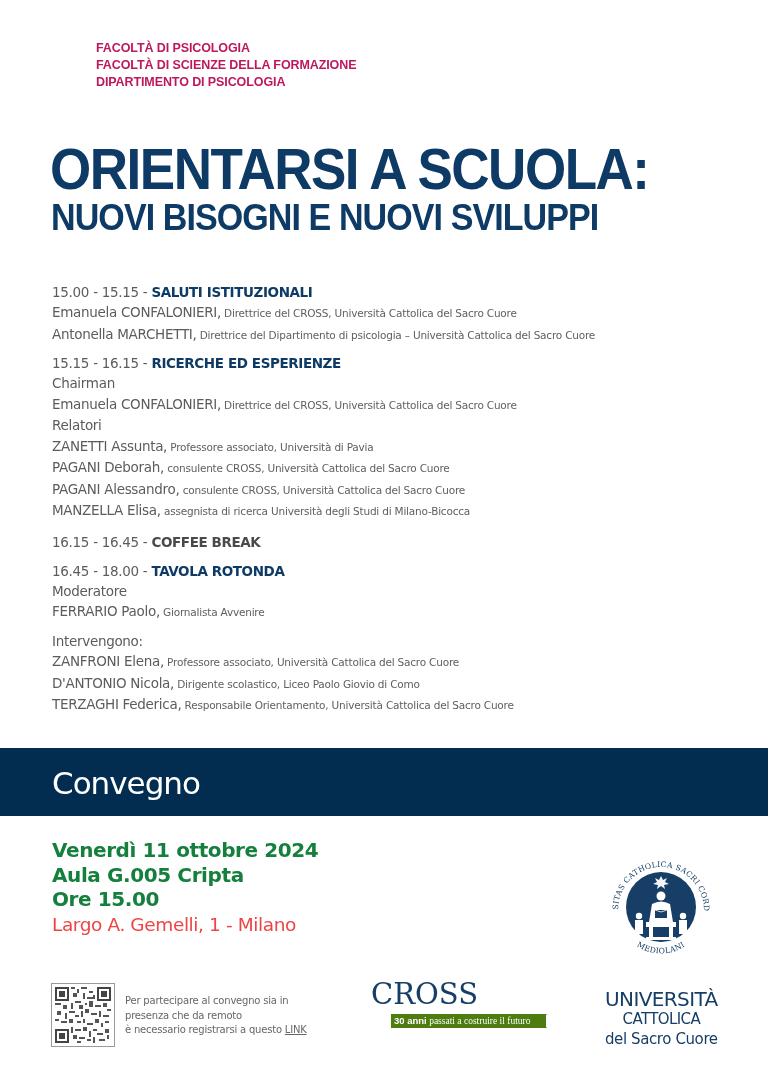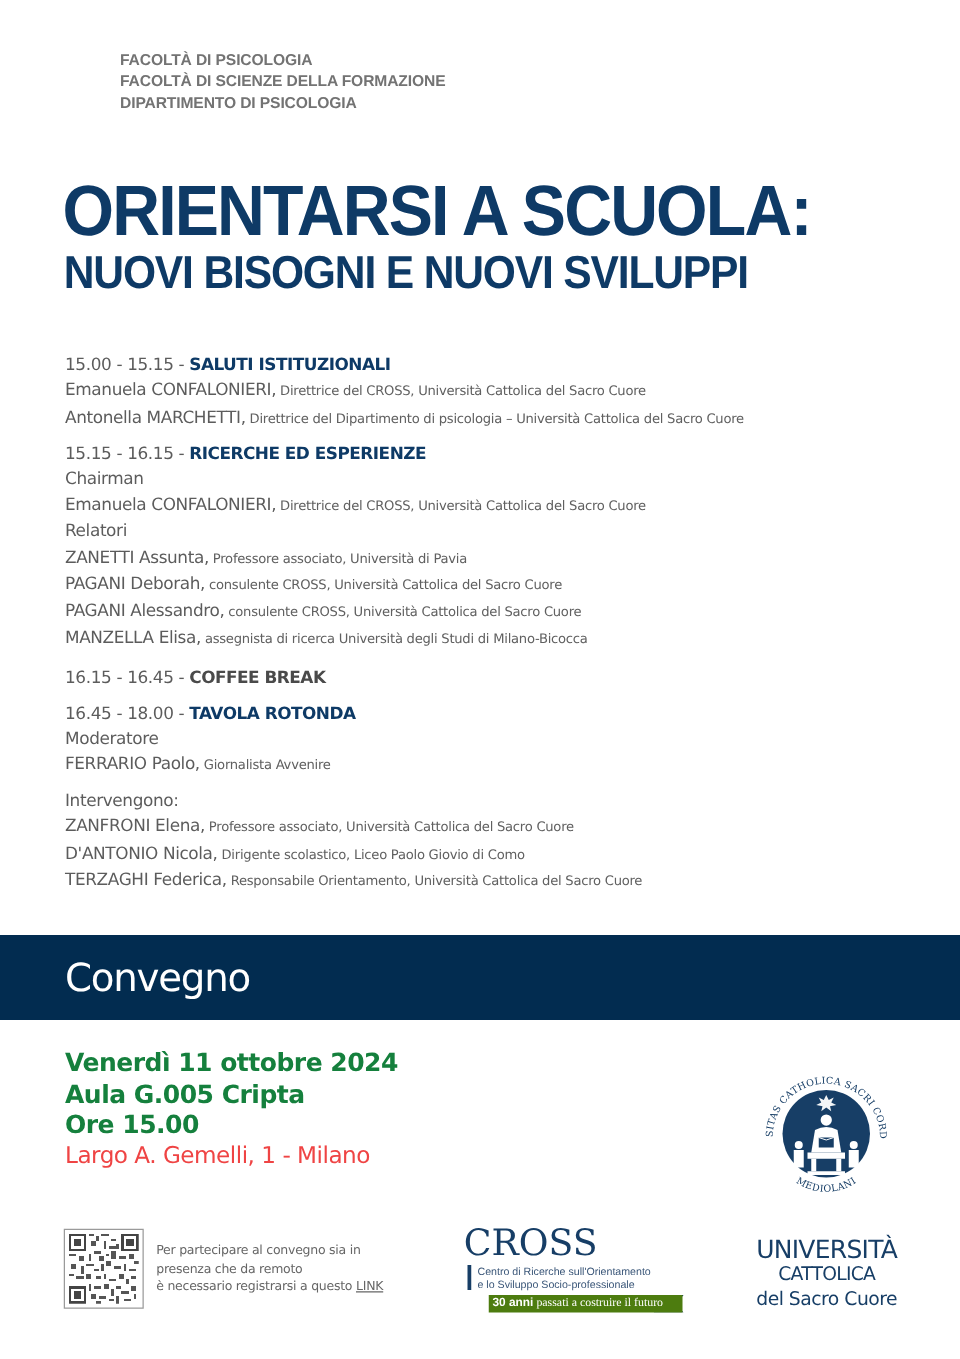--- a/index.html
+++ b/index.html
@@ -3,21 +3,21 @@
 <meta charset="utf-8">
 <style>
   * { margin: 0; padding: 0; box-sizing: border-box; }
   html, body { width: 768px; height: 1087px; background: #ffffff; overflow: hidden; }
   body { position: relative; font-family: "DejaVu Sans", "Liberation Sans", sans-serif; color: #5a5a5a; }
 
   .abs { position: absolute; }
 
   
   .faculties { left: 52px; top: 40px; }
-  .faculty { font-family: "Liberation Sans", sans-serif; font-weight: bold; font-size: 12.5px; line-height: 17px; color: #737373; letter-spacing: -0.1px; padding-left: 44px; }
+  .faculty { font-family: "Liberation Sans", sans-serif; font-weight: bold; font-size: 12.5px; line-height: 17px; color: #be185d; letter-spacing: -0.1px; padding-left: 44px; }
 
   
   .title1 { left: 50px; top: 138px; font-family: "Liberation Sans", sans-serif; font-weight: bold; font-size: 57px; line-height: 62px; color: #0e3a66; letter-spacing: -1.6px; white-space: nowrap; transform: scaleX(0.93); transform-origin: left; }
   .title2 { left: 51px; top: 198px; font-family: "Liberation Sans", sans-serif; font-weight: bold; font-size: 37px; line-height: 40px; color: #0e3a66; letter-spacing: -1px; white-space: nowrap; transform: scaleX(0.92); transform-origin: left; }
 
   
   .program { left: 52px; top: 282px; width: 680px; }
   .line { font-family: "DejaVu Sans", sans-serif; font-size: 13.5px; color: #5c5c5c; white-space: nowrap; line-height: 20.5px; letter-spacing: -0.3px; }
   .line .role { font-size: 10.5px; letter-spacing: -0.2px; color: #606060; }
   .session { font-family: "DejaVu Sans", sans-serif; font-size: 13.5px; line-height: 20px; color: #5c5c5c; white-space: nowrap; letter-spacing: -0.3px; margin-top: 8px; }
@@ -205,24 +205,20 @@
   </svg>
 </div>
 <div class="abs qr-text">
   <div>Per partecipare al convegno sia in</div>
   <div>presenza che da remoto</div>
   <div><span>è necessario registrarsi a questo </span><span class="link">LINK</span></div>
 </div>
 
 <div class="abs cross">
   <div class="cross-word">CROSS</div>
-  <div class="cross-sub">
-    <div>Centro di Ricerche sull'Orientamento</div>
-    <div>e lo Sviluppo Socio-professionale</div>
-  </div>
   <div class="cross-ribbon">
     <svg class="tail" viewBox="0 0 24 14">
         <polygon points="0,0 24,0 17,7 24,14 0,14" fill="#173e66"></polygon>
       </svg>
     <div class="rib"><b>30 anni</b><span> passati a costruire il futuro</span></div>
   </div>
 </div>
 
 <svg class="abs seal" viewBox="0 0 110 110">
   <defs>

